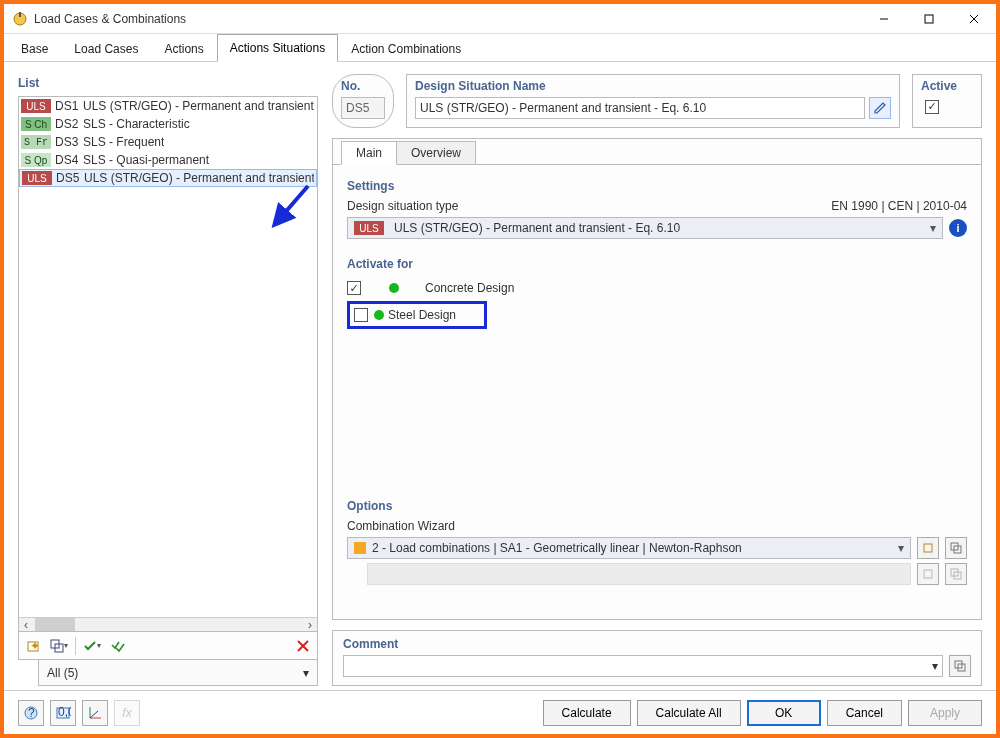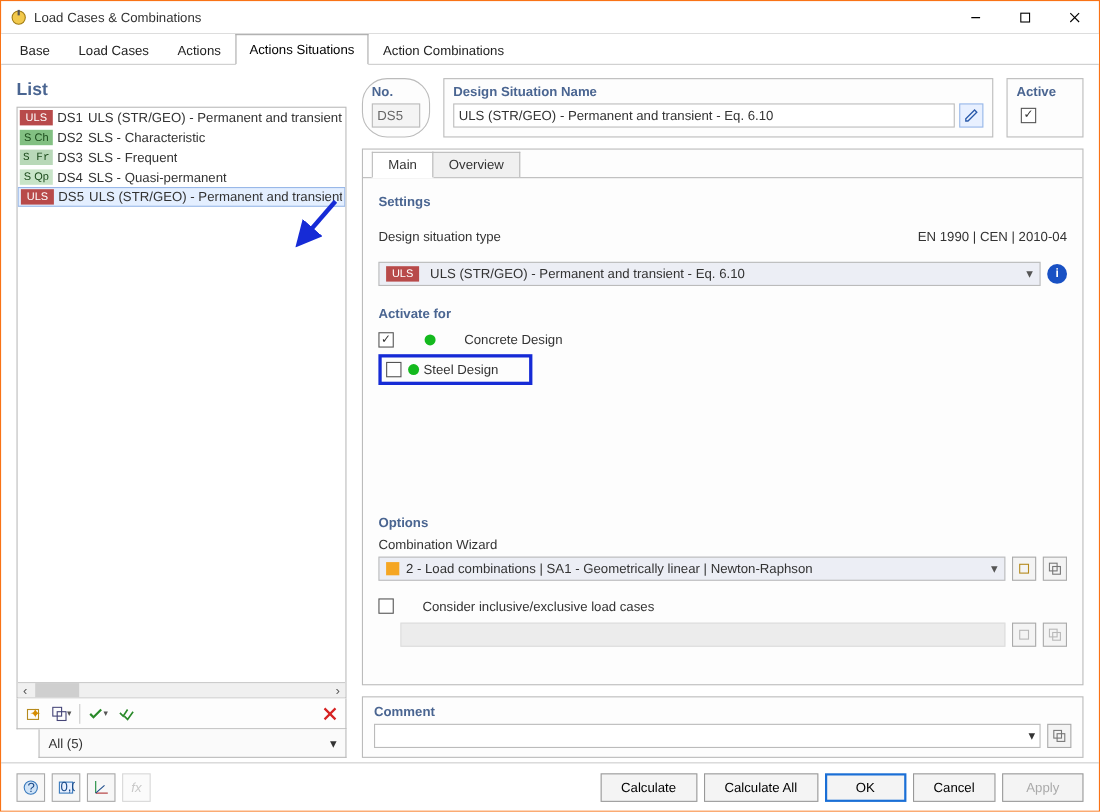--- a/index.html
+++ b/index.html
@@ -1,35 +1,35 @@
 <!DOCTYPE html>
 <html><head>
 <meta charset="utf-8">
 <style>
 * { box-sizing: border-box; margin: 0; padding: 0; font-family: "Segoe UI", Tahoma, sans-serif; font-size: 12px; }
 body { background: #fff; color: #333; }
-.window { width: 1000px; height: 738px; border: 1px solid #f97316; display: flex; flex-direction: column; background: #fff; }
+.window { width: 1000px; height: 738px; border: 4px solid #f97316; display: flex; flex-direction: column; background: #fff; }
 
 
 .titlebar { height: 30px; display: flex; align-items: center; padding: 0 0 0 8px; border-bottom: 1px solid #ddd; }
 .titlebar .icon { width: 16px; height: 16px; margin-right: 6px; }
 .titlebar .title { flex: 1; font-size: 12px; }
 .titlebar .winbtn { width: 45px; height: 30px; display: flex; align-items: center; justify-content: center; cursor: default; }
 
 
 .maintabs { height: 28px; display: flex; align-items: flex-end; padding: 0 4px; background: #fff; border-bottom: 1px solid #ccc; gap: 0; }
 .maintab { padding: 6px 12px; cursor: default; border: 1px solid transparent; border-bottom: none; margin-bottom: -1px; color: #222; }
 .maintab.active { border-color: #aaa; background: #fff; border-bottom: 1px solid #fff; color: #000; }
 
 
 .content { flex: 1; display: flex; gap: 14px; padding: 12px 14px 4px 14px; overflow: hidden; }
 .leftcol { width: 300px; display: flex; flex-direction: column; }
 
 
-.section-label { color: #4a6591; font-size: 16px; font-weight: 600; margin-bottom: 4px; padding: 2px 0; }
+.section-label { color: #4a6591; font-size: 12px; font-weight: 600; margin-bottom: 4px; padding: 2px 0; }
 .listbox { flex: 1; border: 1px solid #bbb; background: #fff; overflow: hidden; }
 .listrows { height: calc(100% - 14px); overflow: hidden; }
 .listrow { display: flex; align-items: center; height: 18px; padding: 0 2px; white-space: nowrap; overflow: hidden; cursor: default; }
 .listrow.selected { background: #e4efff; border: 1px solid #99b8e8; }
 .tag { display: inline-flex; align-items: center; justify-content: center; width: 30px; height: 14px; font-size: 10px; color: #fff; margin-right: 4px; flex-shrink: 0; }
 .tag.uls { background: #b84a4a; }
 .tag.sch { background: #82c082; color: #1a4a1a; }
 .tag.sfr { background: #b8d8b8; color: #1a4a1a; font-family: Liberation Mono, monospace; }
 .tag.sqp { background: #c8e4c8; color: #1a4a1a; }
 .dsnum { width: 28px; flex-shrink: 0; }
@@ -61,21 +61,21 @@
 
 .rightmain { flex: 1; display: flex; flex-direction: column; gap: 10px; }
 .detailpanel { flex:1; border: 1px solid #bbb; background: #fdfdfd; display:flex; flex-direction:column; }
 .subtabs { height: 26px; display:flex; align-items:flex-end; border-bottom:1px solid #bbb; padding-left:8px; }
 .subtab { padding: 4px 14px; border:1px solid #bbb; border-bottom:none; background:#f0f0f0; margin-right:-1px; cursor:default; }
 .subtab.active { background:#fff; border-bottom:1px solid #fff; margin-bottom:-1px; }
 
 .panelbody { flex:1; padding: 10px 14px 4px 14px; display:flex; flex-direction:column; overflow:auto; }
 .group-title { color:#4a6591; font-weight:600; margin: 4px 0 6px 0; }
 .row-line { display:flex; align-items:center; height:22px; gap:22px; }
-.fillrow { display:flex; align-items:center;margin-top:12px; }
+.fillrow { display:flex; align-items:center; }
 .dropdown { height:22px; border:1px solid #bbb; background:#eceef5; display:flex; align-items:center; padding:0 6px; gap:6px; flex:1; }
 .dropdown .chev { margin-left:auto; color:#555; }
 .info-circle { width:18px; height:18px; border-radius:50%; background:#1951c4; color:#fff; display:flex; align-items:center; justify-content:center; font-weight:bold; margin-left:6px; font-size:11px; }
 
 .chk { width:14px; height:14px; border:1px solid #555; display:inline-flex; align-items:center; justify-content:center; margin-right:4px; background:#fff; flex-shrink:0;}
 .chk.checked::after { content:"✓"; font-size:11px; line-height:1; }
 .dot { width:10px; height:10px; border-radius:50%; background:#14b91e; display:inline-block; margin:0 4px 0 2px; flex-shrink:0; }
 .highlight-frame { border: 3px solid #162bd6; padding: 4px 28px 4px 4px; display:inline-flex; align-items:center; }
 
 .options-sp { flex:1; }
@@ -301,24 +301,20 @@
                 </svg>
               </div>
             <div class="smallbtn">
                 <svg width="12" height="12">
                   <rect x="1" y="1" width="7" height="7" fill="none" stroke="#777"></rect>
                   <rect x="4" y="4" width="7" height="7" fill="none" stroke="#777"></rect>
                 </svg>
               </div>
           </div>
 
-          <div class="row-line" style="margin-top:12px;">
-            <span class="chk"></span>
-            <span>Consider inclusive/exclusive load cases</span>
-          </div>
           <div class="opt-dropdown" style="margin-top:4px; padding-left:20px;">
             <div class="disabled-bar"></div>
             <div class="smallbtn disabled">
                 <svg width="12" height="12">
                   <rect x="2" y="2" width="8" height="8" fill="none" stroke="#b8b8b8"></rect>
                 </svg>
               </div>
             <div class="smallbtn disabled">
                 <svg width="12" height="12">
                   <rect x="1" y="1" width="7" height="7" fill="none" stroke="#b8b8b8"></rect>

